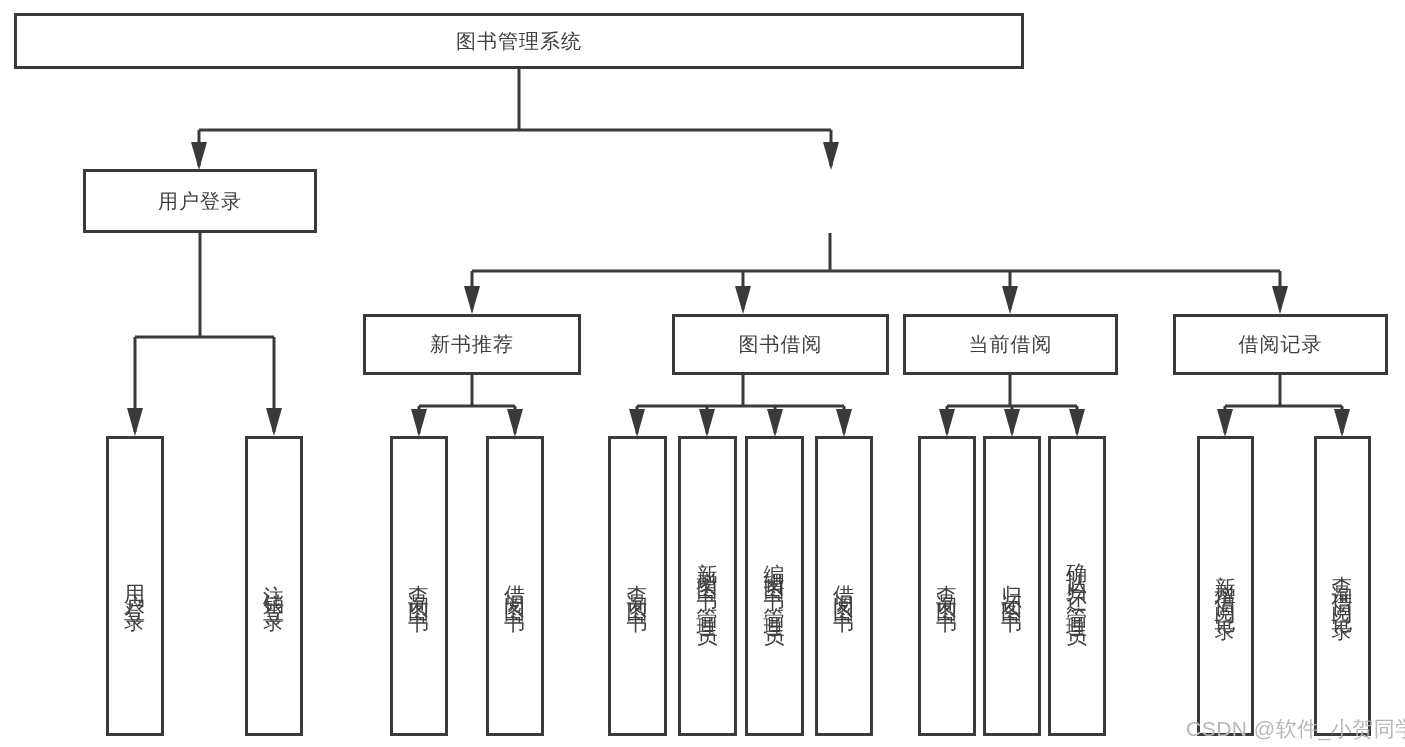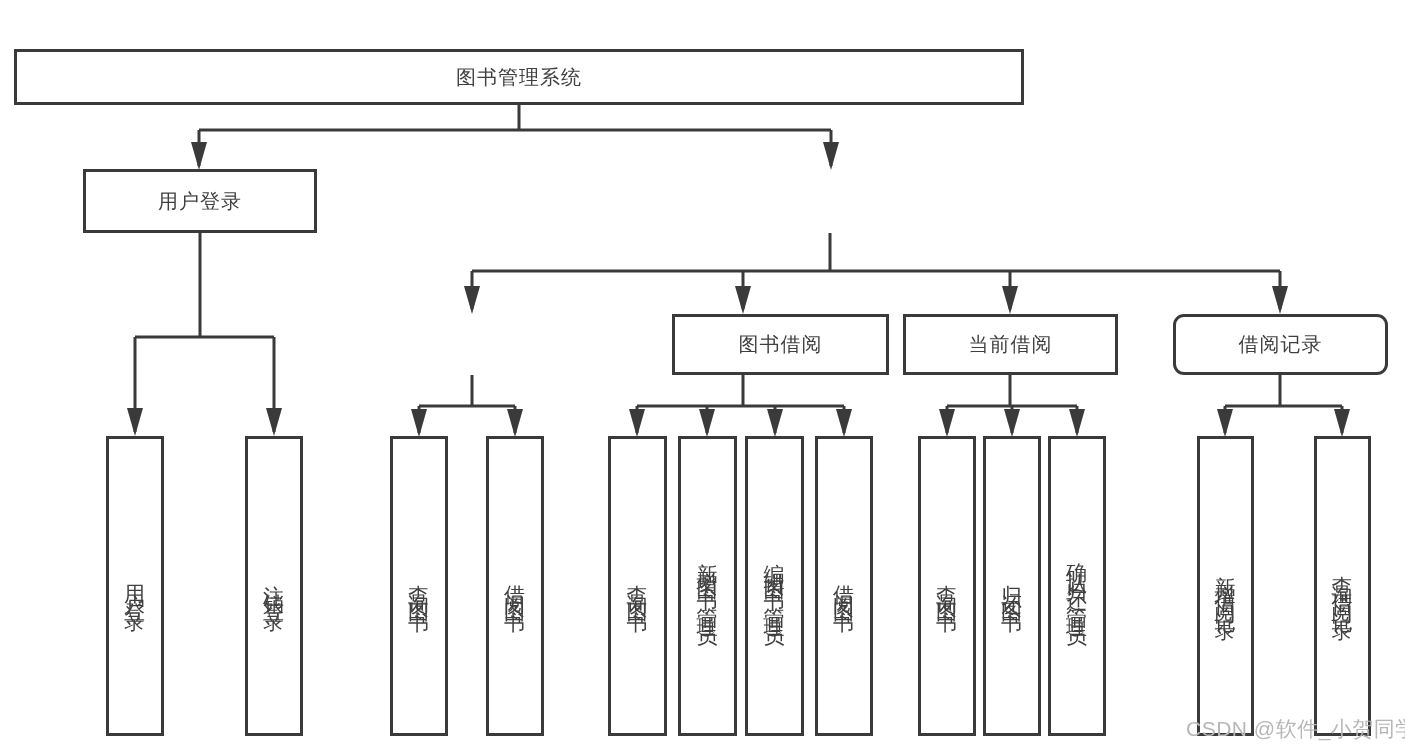--- a/index.html
+++ b/index.html
@@ -58,27 +58,28 @@
       <polygon points="767,409 783,409 775,437"></polygon>
       <polygon points="836,409 852,409 844,437"></polygon>
       <polygon points="939,409 955,409 947,437"></polygon>
       <polygon points="1004,409 1020,409 1012,437"></polygon>
       <polygon points="1069,409 1085,409 1077,437"></polygon>
       <polygon points="1217,409 1233,409 1225,437"></polygon>
       <polygon points="1334,409 1350,409 1342,437"></polygon>
     </g>
   </svg>
 
-  <div class="node" style="left:14px;top:13px;width:1010px;height:56px;margin-top:36px;">图书管理系统</div>
+  <div class="node" style="left:14px;top:13px;width:1010px;height:56px;">图书管理系统</div>
 
   <div class="node" style="left:83px;top:169px;width:234px;height:64px;">用户登录</div>
 
+  <div class="node" style="left:363px;top:314px;width:218px;height:61px;">新书推荐</div>
   <div class="node" style="left:672px;top:314px;width:217px;height:61px;">图书借阅</div>
   <div class="node" style="left:903px;top:314px;width:215px;height:61px;">当前借阅</div>
-  <div class="node" style="left:1173px;top:314px;width:215px;height:61px;border-radius:11px;">借阅记录</div>
+  <div class="node" style="left:1173px;top:314px;width:215px;height:61px;">借阅记录</div>
 
   <div class="vnode" style="left:106px;width:58px;">
     <span class="vtext">用户登录</span>
   </div>
   <div class="vnode" style="left:245px;width:58px;">
     <span class="vtext">注销登录</span>
   </div>
 
   <div class="vnode" style="left:390px;width:58px;">
     <span class="vtext">查询图书</span>

